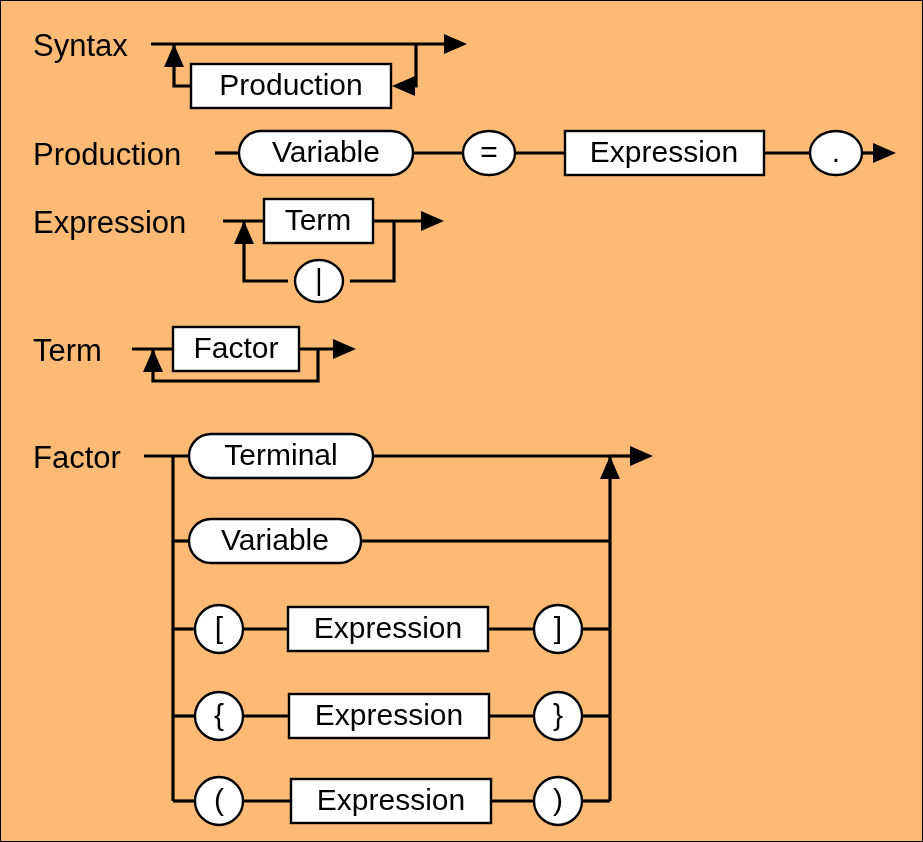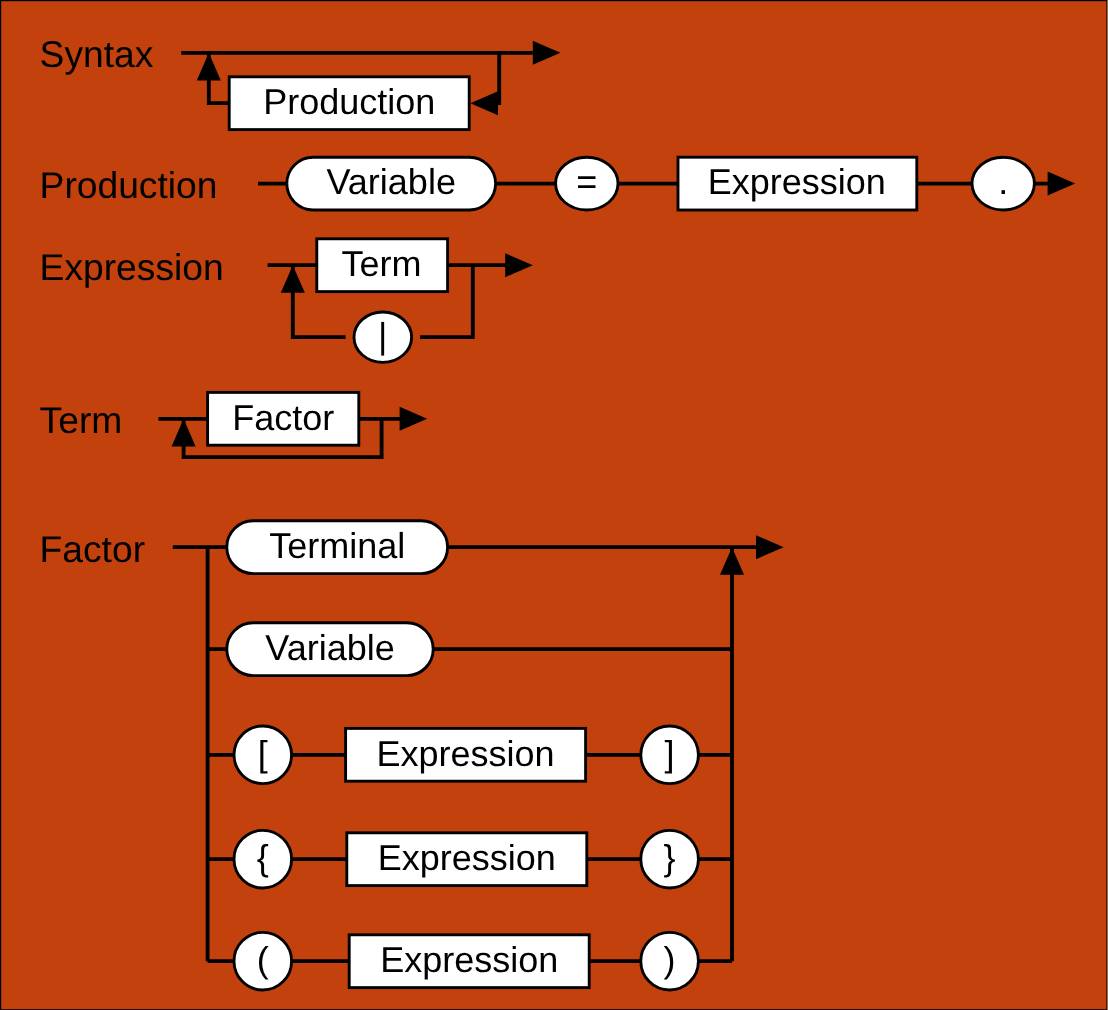--- a/index.html
+++ b/index.html
@@ -7,21 +7,21 @@
     padding: 0;
     background: #ffffff;
   }
   body {
     font-family: "Liberation Sans", sans-serif;
   }
   #diagram-root {
     position: relative;
     width: 923px;
     height: 842px;
-    background: #c2410c;
+    background: #fdba74;
     box-sizing: border-box;
     border: 1px solid #000000;
     overflow: hidden;
   }
   svg#railroad {
     display: block;
     width: 923px;
     height: 842px;
   }
   .rule-label {

